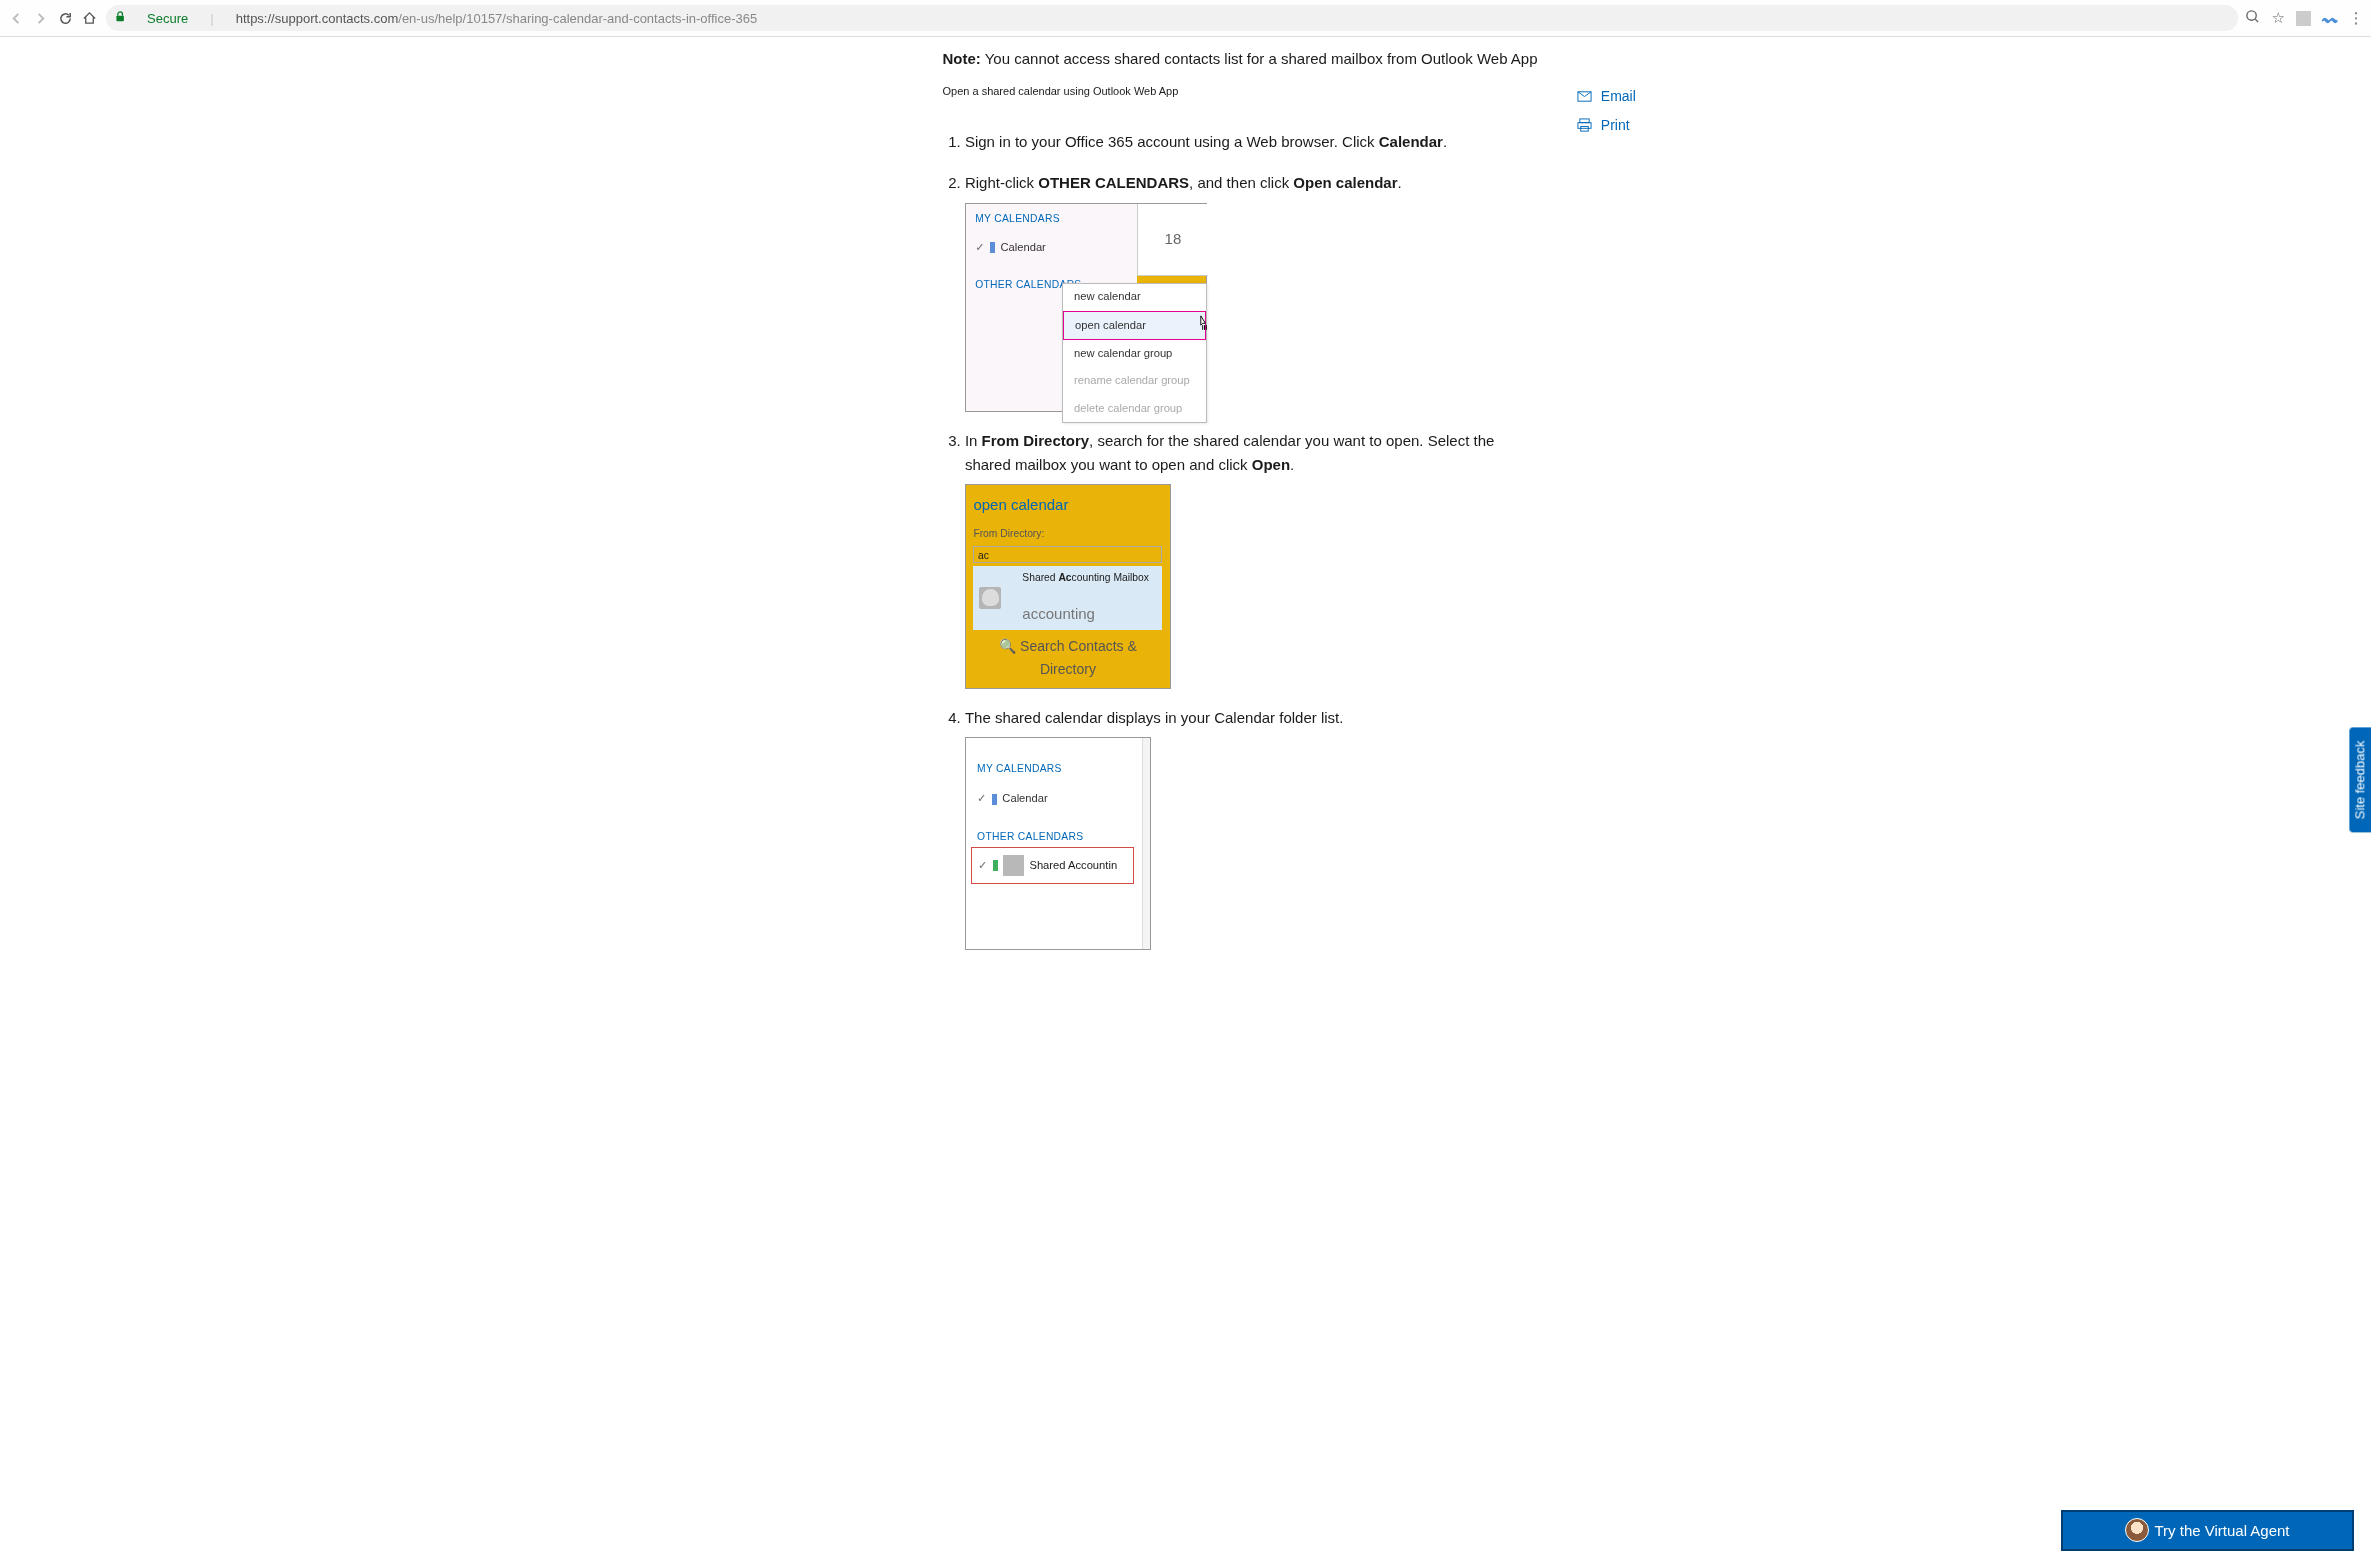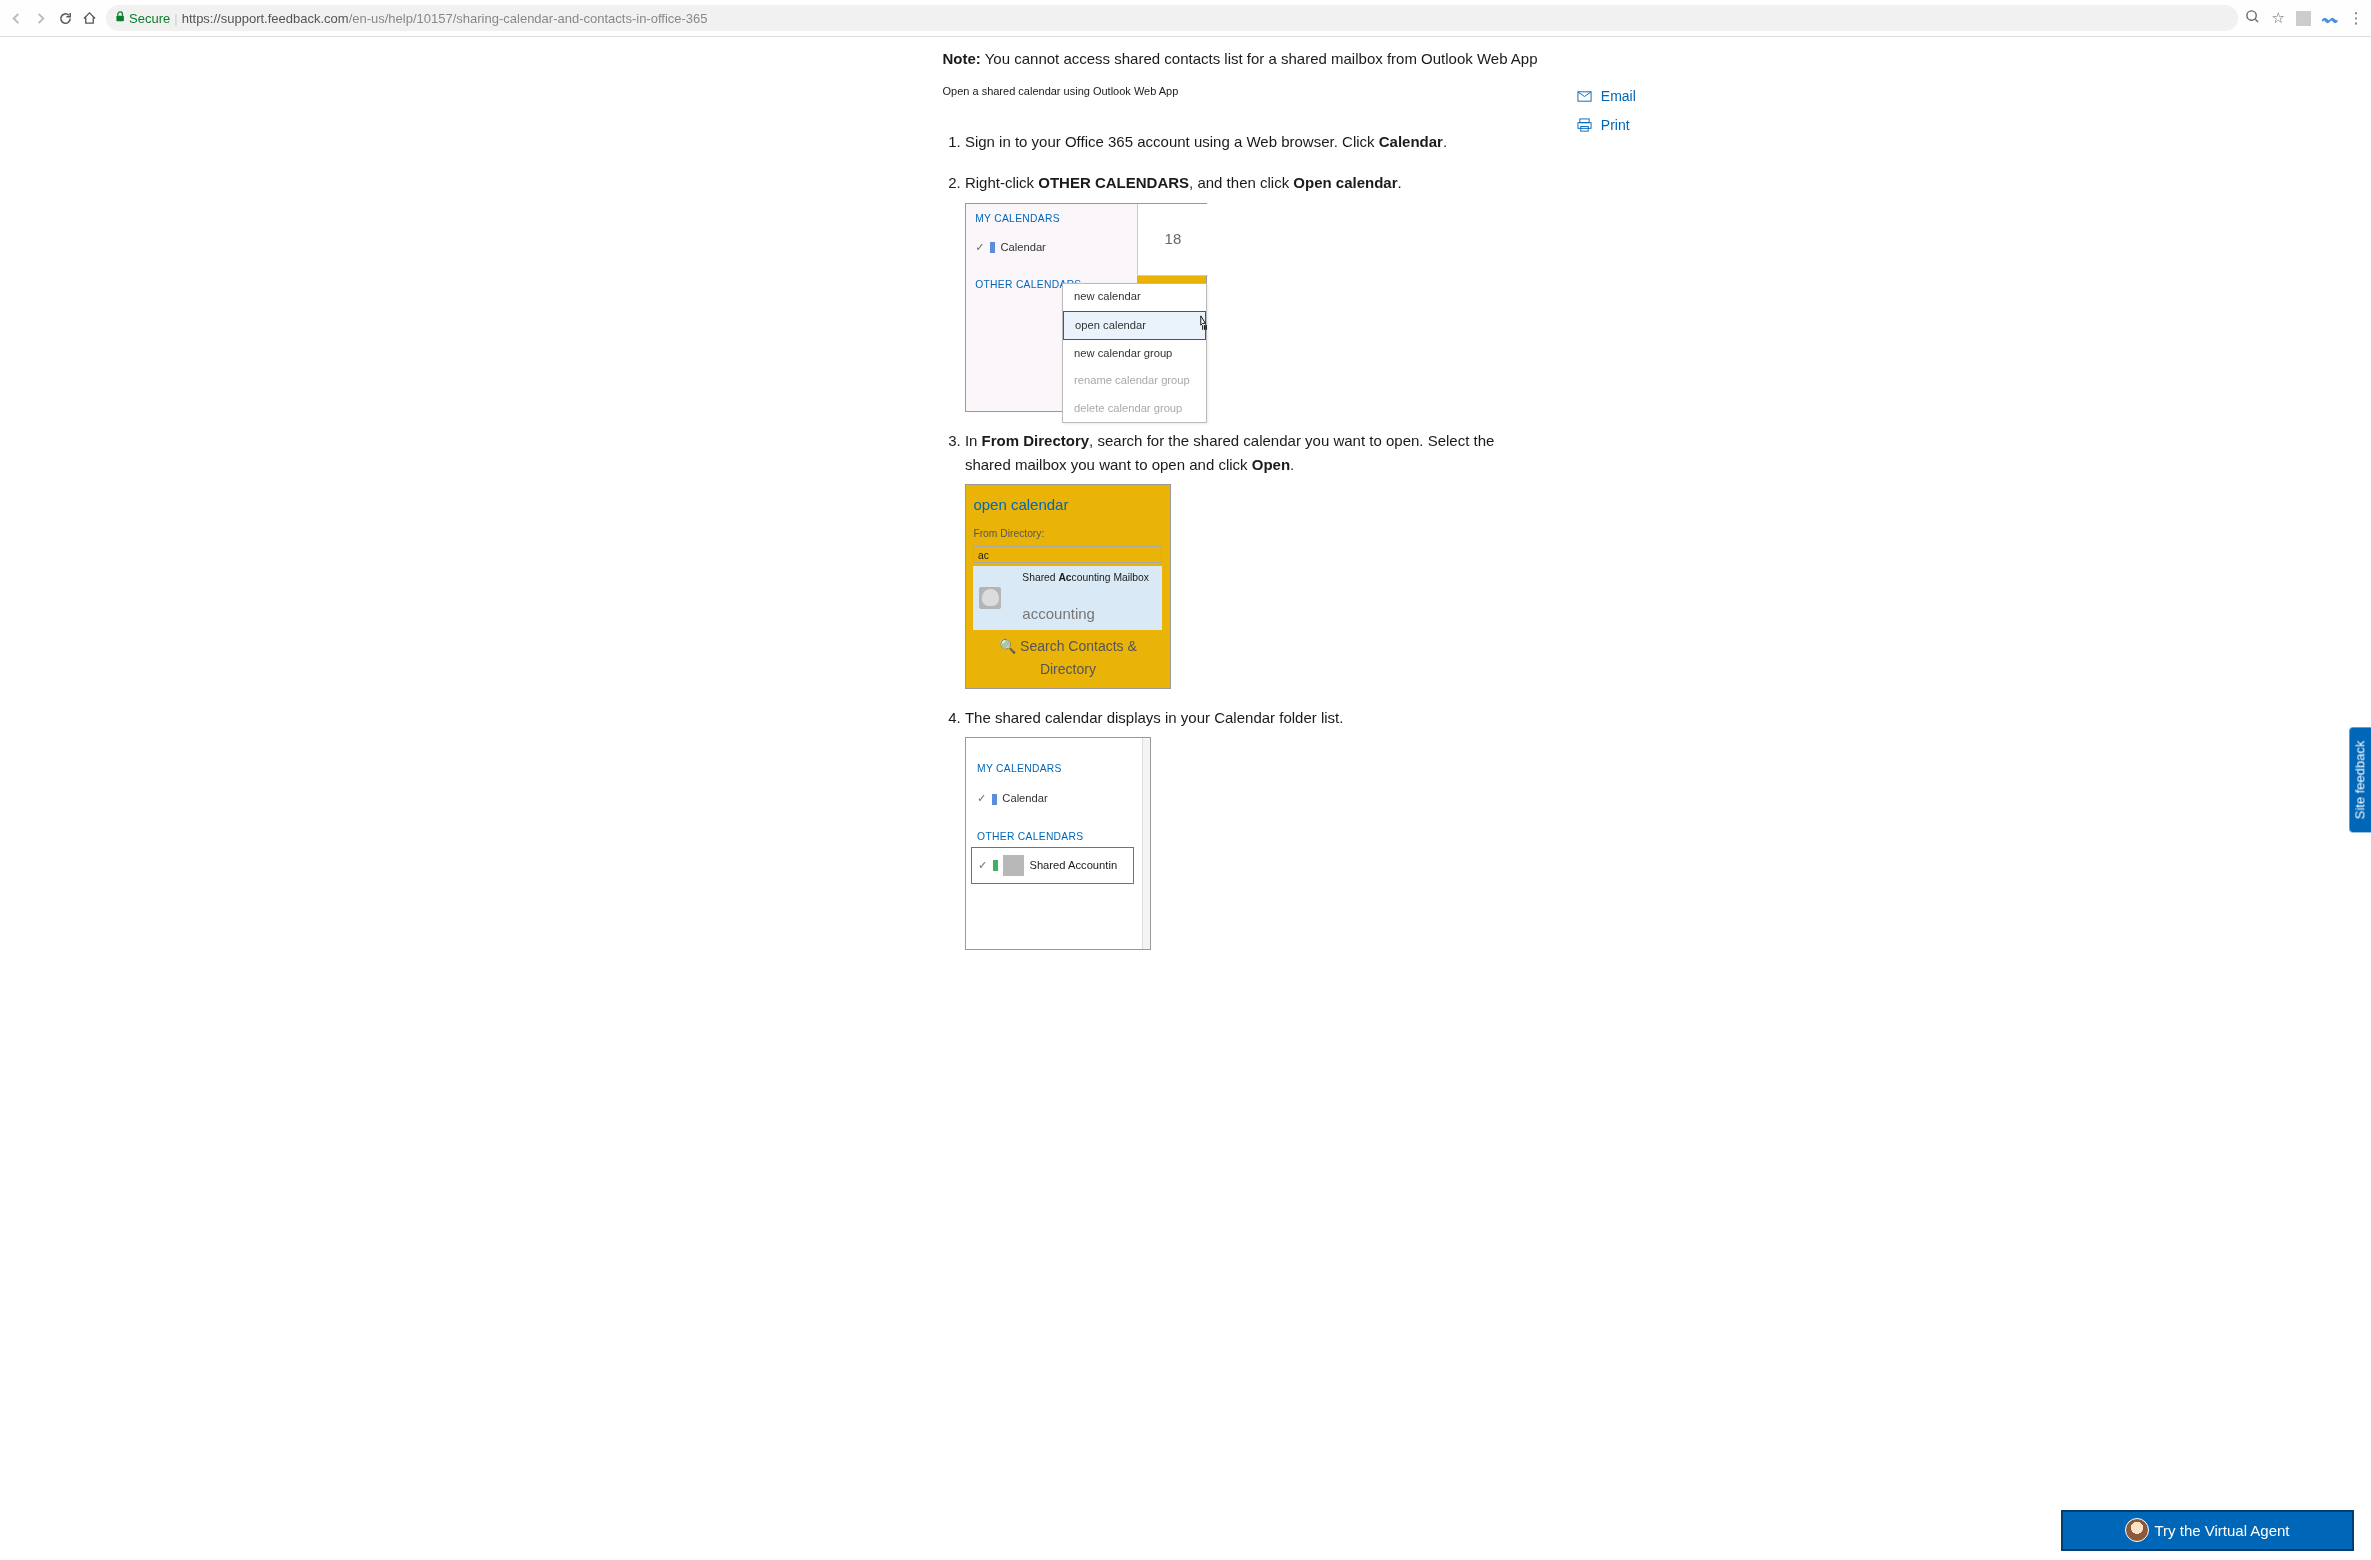--- a/index.html
+++ b/index.html
@@ -2,21 +2,21 @@
 <html style="font-size:15px"><head>
 <meta charset="utf-8">
 <style>
 * { margin: 0; padding: 0; box-sizing: border-box; }
 body { font-family: "Segoe UI", Arial, sans-serif; background: #fff; color: #1b1b1b; }
 
 
 .browser-bar { height: 37px; background: #fefefe; border-bottom: 0.9px solid #ddd; display: flex; align-items: center; padding: 0 7.5px; gap: 7.5px; }
 .nav-btn { width: 17px; height: 17px; display: flex; align-items: center; justify-content: center; color: #888; cursor: default; }
 .nav-btn.active { color: #555; cursor: pointer; }
-.addr-bar { flex: 1; height: 26px; background: #f1f1f1; border-radius: 13px; display: flex; align-items: center; padding: 0 9.3px; gap: 4px; font-size: 13px; }
+.addr-bar { flex: 1; height: 26px; background: #f1f1f1; border-radius: 13px; display: flex; align-items: center; padding: 0 9.3px; gap: 22px; font-size: 13px; }
 .lock { color: #0a7d2a; font-size: 11.2px; }
 .secure-txt { color: #0a7d2a; }
 .url { color: #555; }
 .url .path { color: #888; }
 .right-icons { display: flex; align-items: center; gap: 11.2px; color: #666; }
 
 
 .page { max-width: 1268px; margin: 0 auto; padding: 11.2px 37px 56px; position: relative; }
 .main-col { margin-left: 354px; width: 597px; font-size: 15px; line-height: 1.5; }
 .side-col { position: absolute; left: 1025px; top: 51px; }
@@ -104,21 +104,21 @@
   <div class="addr-bar">
     <span class="lock">
       <svg width="10.3" height="11.2" viewBox="0 0 11 12">
           <rect x="1.5" y="5" width="8" height="6" rx="1" fill="#0a7d2a"></rect>
           <path d="M3 5V3.5a2.5 2.5 0 0 1 5 0V5" stroke="#0a7d2a" stroke-width="1.4" fill="none"></path>
         </svg>
     </span>
     <span class="secure-txt">Secure</span>
     <span style="color:#ccc">|</span>
     <span class="url">
-      <span>https://support.feedback.com</span><span class="path">/en-us/help/10157/sharing-calendar-and-contacts-in-office-365</span>
+      <span>https://support.contacts.com</span><span class="path">/en-us/help/10157/sharing-calendar-and-contacts-in-office-365</span>
     </span>
   </div>
   <div class="right-icons">
     <span><svg width="15" height="15" viewBox="0 0 16 16">
           <circle cx="7" cy="7" r="5" stroke="#666" stroke-width="1.5" fill="none"></circle>
           <path d="M11 11l3 3" stroke="#666" stroke-width="1.5"></path>
         </svg></span>
     <span>☆</span>
     <span style="width:15px;height:15px;background:#ccc;display:inline-block"></span>
     <span style="color:#4a90d9;font-weight:bold">〰</span>

